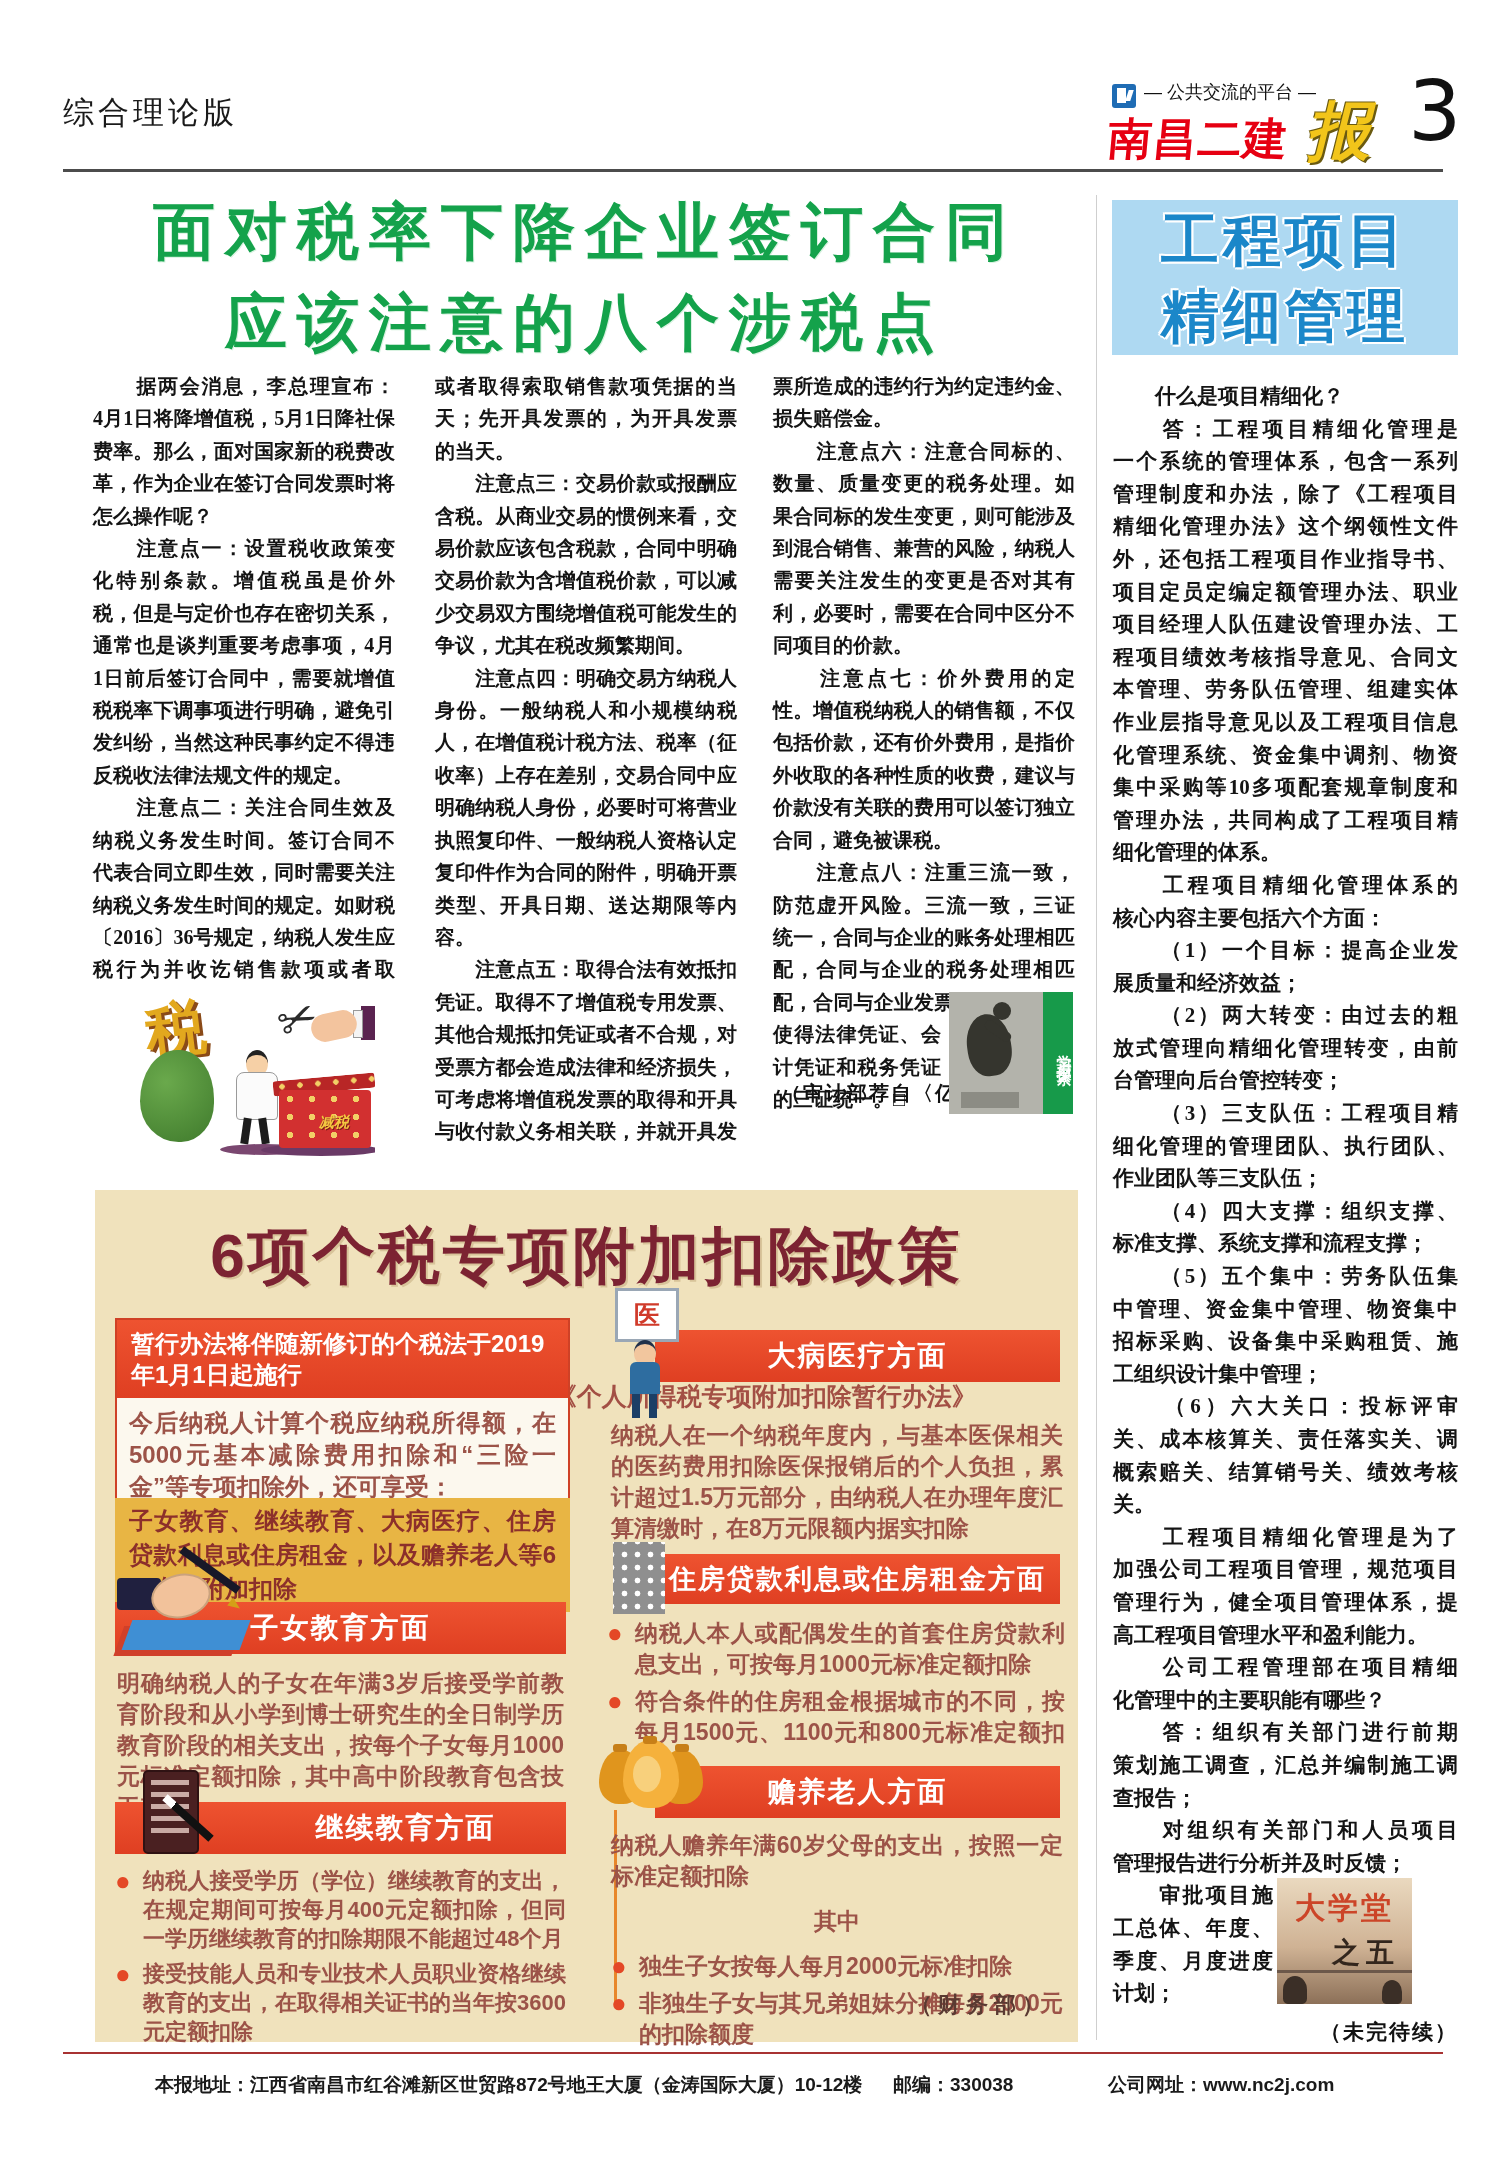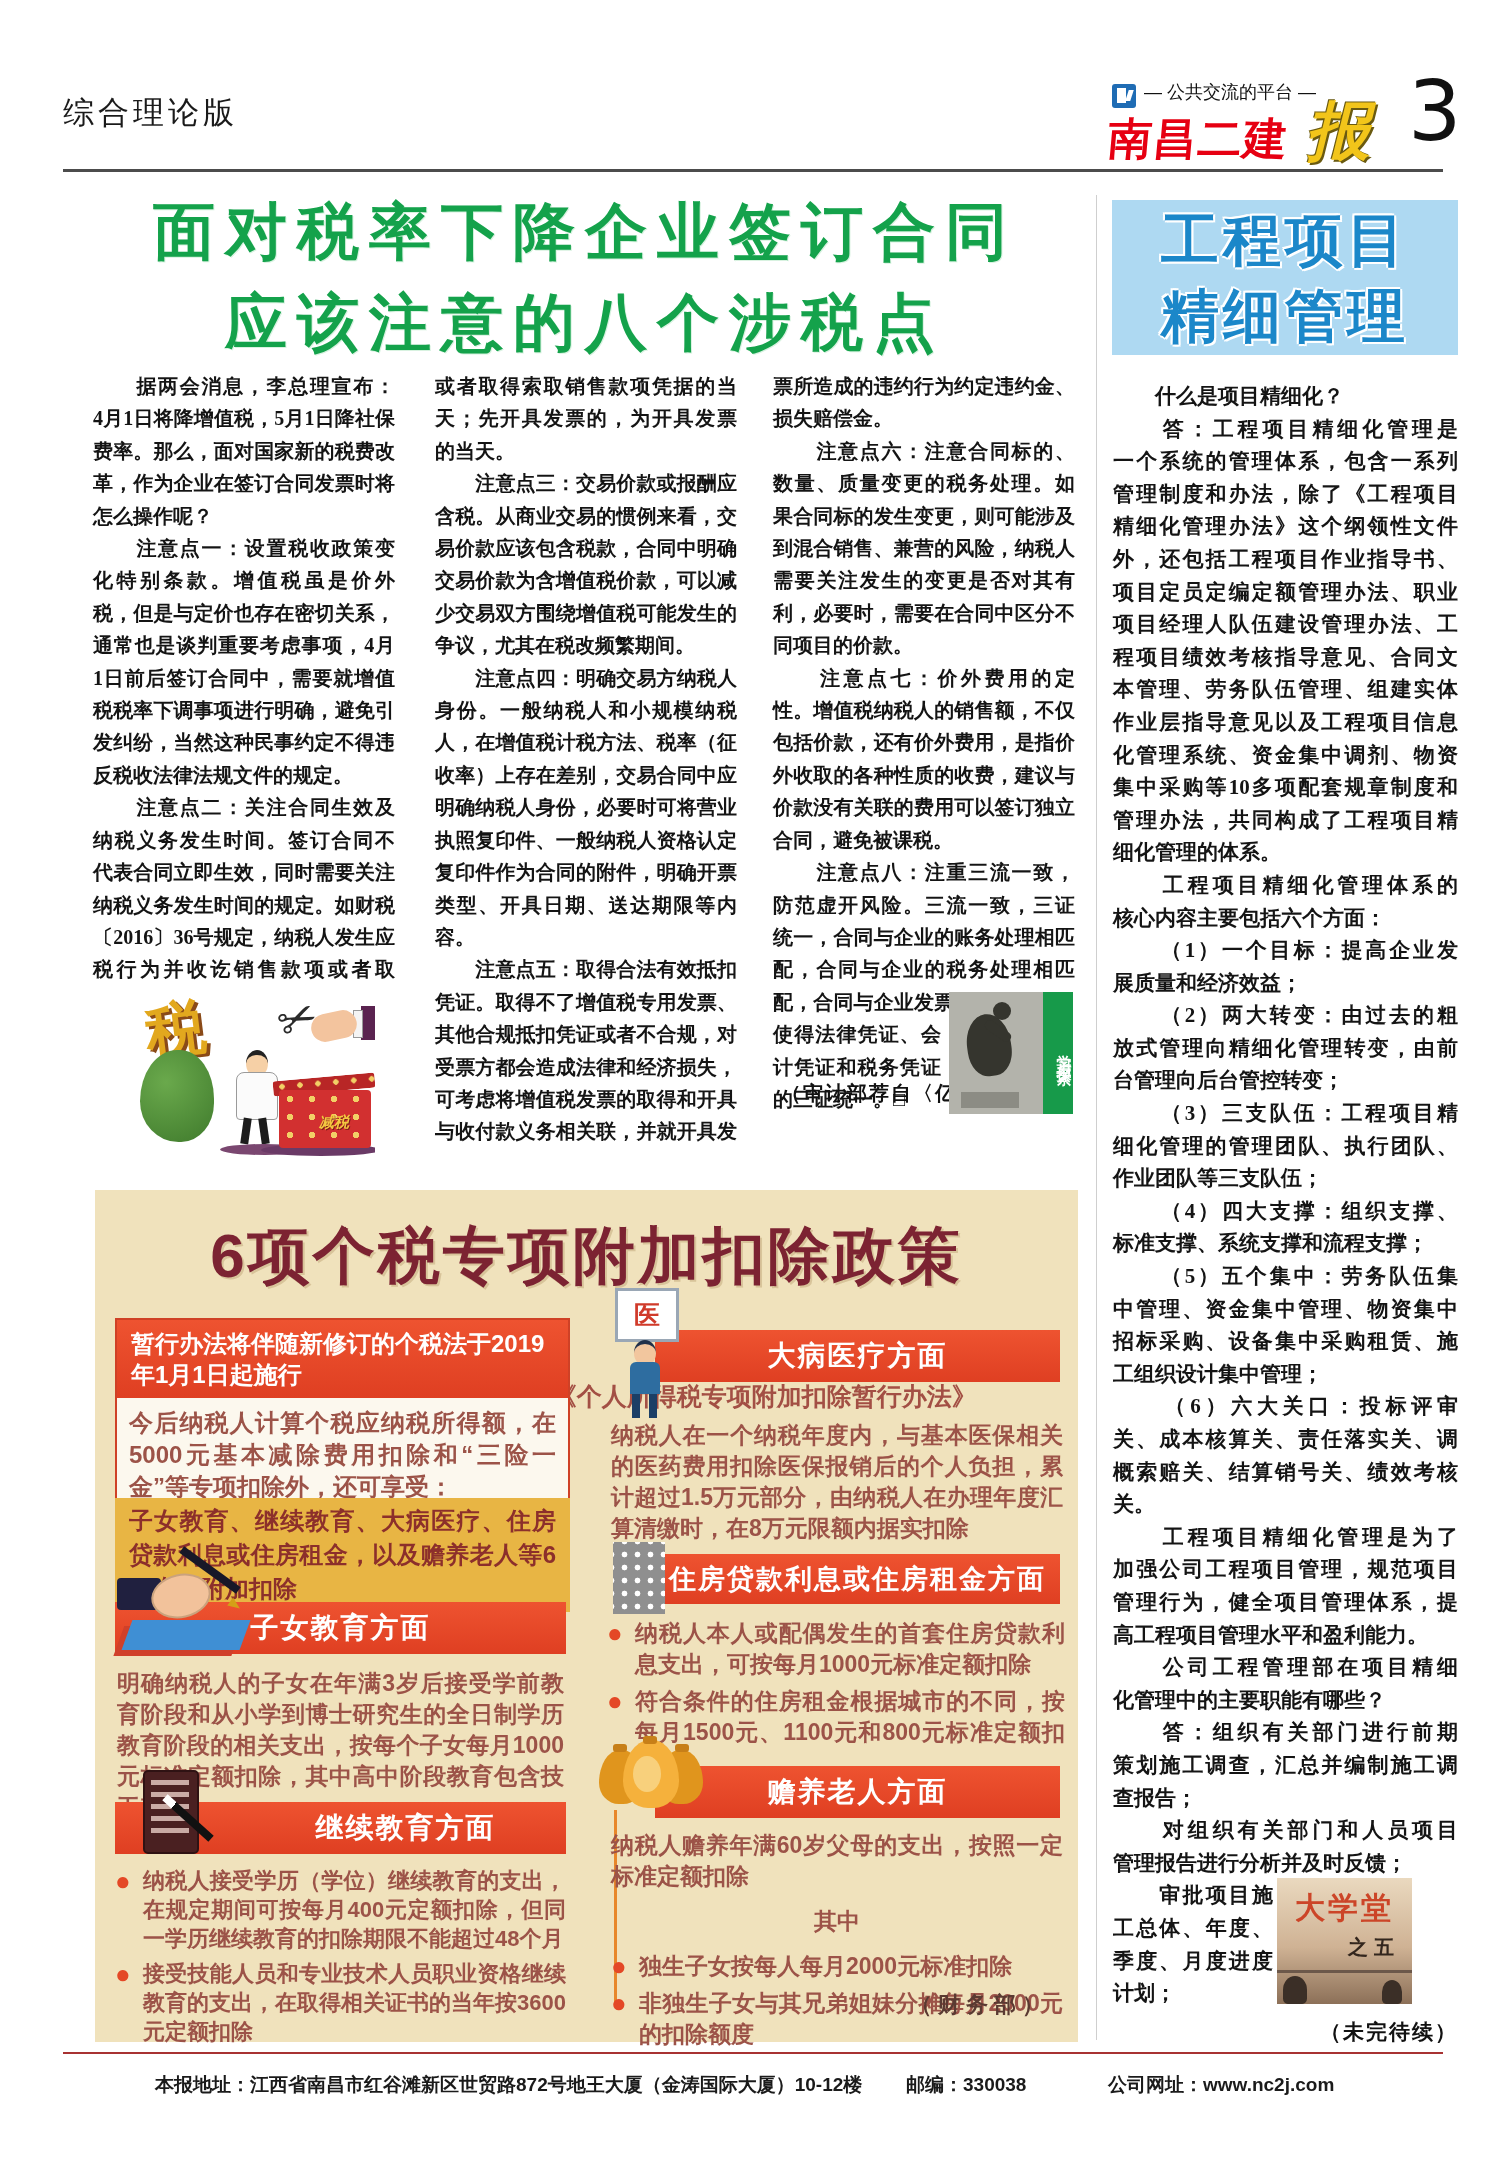--- a/index.html
+++ b/index.html
@@ -65,21 +65,21 @@
   
   .side-box{left:1112px;top:200px;width:346px;height:155px;background:#aed9f2;}
   .side-title{position:absolute;left:0;width:100%;text-align:center;font-family:"Liberation Sans",sans-serif;font-size:58px;font-weight:900;color:#1b87c9;letter-spacing:4px;
               text-shadow:2px 0 0 #fff,-2px 0 0 #fff,0 2px 0 #fff,0 -2px 0 #fff,2px 2px 0 #fff,-2px -2px 0 #fff;}
   .st1{top:2px;} .st2{top:78px;}
   .side-col{left:1113px;width:345px;top:380px;font-size:21px;line-height:32.6px;font-weight:700;color:#141414;}
   .side-col > div{min-height:32.6px;}
   .tbc{left:1240px;top:2018px;width:218px;text-align:right;font-size:21px;font-weight:700;letter-spacing:2px;color:#111;}
   .classroom{left:1277px;top:1878px;width:135px;height:126px;background:linear-gradient(180deg,#ead9bf 0%,#cfb294 55%,#8c7058 100%);overflow:hidden;}
   .cls-main{position:absolute;left:0;top:10px;width:100%;text-align:center;font-size:30px;font-weight:900;color:#cc4528;letter-spacing:3px;}
-  .cls-sub{position:absolute;right:12px;top:56px;font-size:20px;font-weight:900;color:#33261d;letter-spacing:6px;}
+  .cls-sub{position:absolute;right:12px;top:56px;font-size:28px;font-weight:900;color:#33261d;letter-spacing:6px;}
   .cls-line{position:absolute;left:0;top:92px;width:100%;height:3px;background:#6c584a;}
   .cls-p1{position:absolute;left:6px;bottom:0px;width:24px;height:28px;background:#3b2f27;border-radius:50% 50% 20% 20%;}
   .cls-p2{position:absolute;right:10px;bottom:0px;width:20px;height:24px;background:#3b2f27;border-radius:50% 50% 20% 20%;}
 
   .vdivider{left:1096px;top:195px;width:1px;height:1845px;background:#cfcfcf;}
 
   
   .ig{left:95px;top:1190px;width:983px;height:852px;background:#f0e2bc;font-family:"Liberation Sans",sans-serif;}
   .ig-title{position:absolute;top:24px;left:0;width:100%;text-align:center;font-size:62px;font-weight:900;color:#7c2332;letter-spacing:3px;text-shadow:2px 2px 0 #d8c49a;}
   .ig-sub{position:absolute;top:190px;left:0;width:100%;text-align:center;font-size:25px;font-weight:700;color:#a34f44;}
@@ -122,21 +122,21 @@
   .bag3{left:24px;top:2px;width:56px;height:68px;background:#f5b13c;}
   .bag-hi{position:absolute;left:34px;top:18px;width:28px;height:36px;background:#f8d07c;border-radius:50%;}
   .bag-tie{position:absolute;width:14px;height:8px;background:#c77f18;border-radius:3px;}
   .vline{position:absolute;left:519px;top:620px;width:3px;height:196px;background:#e8872a;}
   .ig-credit{position:absolute;right:28px;top:800px;font-family:"Liberation Serif",serif;font-size:22px;font-weight:700;letter-spacing:6px;color:#5a3a32;}
   .center-label{text-align:center;text-align-last:center;}
 
   
   .footer-rule{left:63px;top:2052px;width:1380px;height:2px;background:#a83232;}
   .footer-text{top:2072px;font-family:"Liberation Sans",sans-serif;font-size:19px;font-weight:700;color:#1a1a1a;}
-  .ft-addr{left:155px;} .ft-post{left:893px;margin-left:13px;} .ft-web{left:1108px;}
+  .ft-addr{left:155px;} .ft-post{left:893px;} .ft-web{left:1108px;}
 </style>
 </head>
 <body>
 
 <div class="page">
 
   <div class="abs section-label">综合理论版</div>
   <div class="abs mast">
     <div class="mast-logo">
         <i></i>

